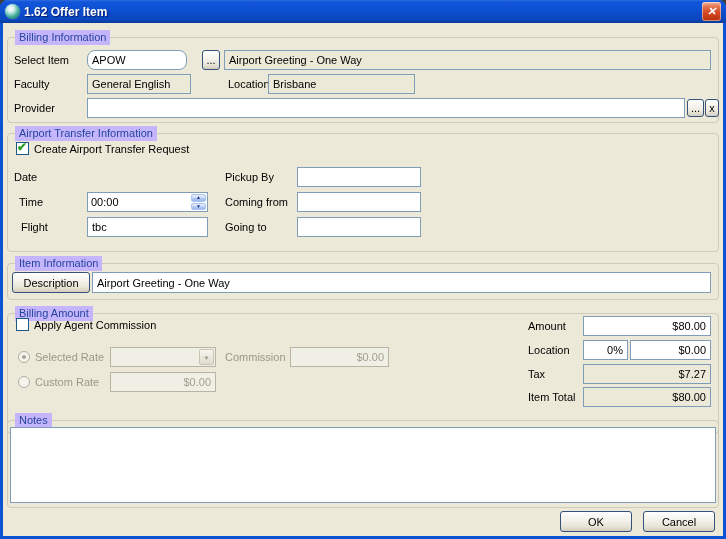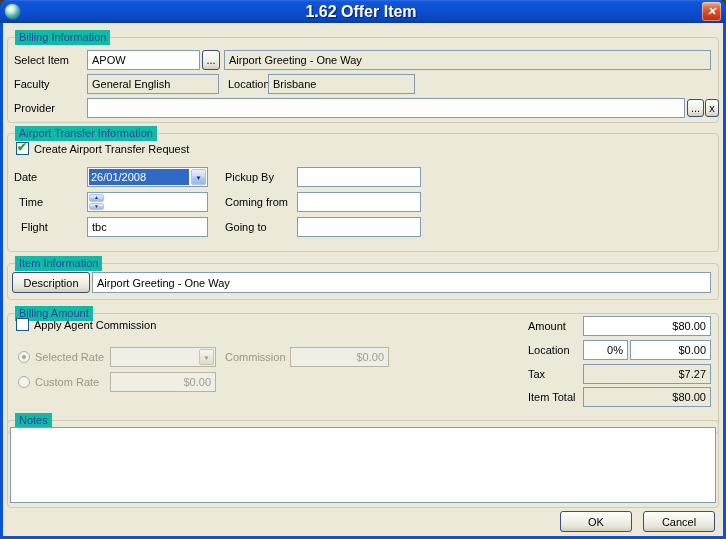--- a/index.html
+++ b/index.html
@@ -8,32 +8,32 @@
 
   #win { position:absolute; left:0; top:0; width:726px; height:539px;
          border-radius:8px 8px 0 0; background:#0b53d4; }
   #titlebar { position:absolute; left:0; top:0; width:726px; height:23px;
          border-radius:8px 8px 0 0;
          background:linear-gradient(180deg,#2f6ce0 0%,#1156da 8%,#0d4fd1 45%,#0a46bd 85%,#093b99 100%);
          display:flex; align-items:center; gap:4px; padding:0 5px; }
   #app-icon { width:15px; height:15px; border-radius:50%;
          background:radial-gradient(circle at 38% 32%,#ffffff 0%,#cfeee8 25%,#49b3a0 55%,#1b7567 85%,#0f5248 100%);
          box-shadow:0 0 1px rgba(255,255,255,.8); flex:0 0 auto; }
-  #title { color:#fff; font-weight:bold; font-size:16px; flex:1;
-         text-shadow:1px 1px 1px rgba(0,20,90,.85); white-space:nowrap;text-align:center; }
+  #title { color:#fff; font-weight:bold; font-size:12px; flex:1;
+         text-shadow:1px 1px 1px rgba(0,20,90,.85); white-space:nowrap; }
   #close { width:19px; height:19px; border-radius:3px; flex:0 0 auto;
          background:linear-gradient(180deg,#f2b6a2 0%,#e1754f 25%,#d9502a 50%,#c93d17 75%,#b03007 100%);
          box-shadow:inset 0 0 0 1px rgba(255,255,255,.45);
          display:flex; align-items:center; justify-content:center;
          color:#fff; font-weight:bold; font-size:11px; cursor:default; }
 
   #client { position:absolute; left:3px; top:23px; width:720px; height:513px; background:#ece9d8; }
 
   .grp { position:absolute; border:1px solid #cfcbba; border-radius:4px; }
-  .grp-title { position:absolute; top:-8px; left:7px; background:#14b8a6; padding:0 4px;
+  .grp-title { position:absolute; top:-8px; left:7px; background:#c4b5fd; padding:0 4px;
          color:#26459e; line-height:15px; white-space:nowrap; }
 
   .lbl { position:absolute; line-height:20px; white-space:nowrap; color:#000; }
   .lbl.dis { color:#9b988a; }
 
   .tb { position:absolute; height:20px; border:1px solid #7f9db9; background:#fff;
         font:11px "Liberation Sans",sans-serif; padding:0 4px; color:#000; outline:none; }
   .tb.ro { background:#ece9d8; }
   .tb.right { text-align:right; }
   .tb.dis { background:#f0efe6; border-color:#b9b5a4; color:#a19e90; }
@@ -71,24 +71,24 @@
         border:1px solid #7f9db9; background:#fff; resize:none; outline:none;
         font:11px "Liberation Sans",sans-serif; padding:2px; }
 
   
   #grp-billing  { left:4px; top:14px;  width:712px; height:86px; }
   #grp-transfer { left:4px; top:110px; width:712px; height:119px; }
   #grp-item     { left:4px; top:240px; width:712px; height:37px; }
   #grp-amount   { left:4px; top:290px; width:712px; height:121px; }
   #grp-notes    { left:4px; top:397px; width:712px; height:88px; }
 
-  #lbl-select-item{left:11px;top:27px;} #tb-select-item{left:84px;top:27px;width:113px;}
+  #lbl-select-item{left:11px;top:27px;} #tb-select-item{left:84px;top:27px;width:100px;border-radius:8px;}
   #btn-item-browse{left:199px;top:27px;width:18px;height:20px;}
   #tb-item-desc{left:221px;top:27px;width:487px;}
-  #lbl-faculty{left:11px;top:51px;} #tb-faculty{left:84px;top:51px;width:132px;}
+  #lbl-faculty{left:11px;top:51px;} #tb-faculty{left:84px;top:51px;width:104px;}
   #lbl-location{left:225px;top:51px;} #tb-location{left:265px;top:51px;width:147px;}
   #lbl-provider{left:11px;top:75px;} #tb-provider{left:84px;top:75px;width:598px;}
   #btn-provider-browse{left:684px;top:76px;width:17px;height:18px;}
   #btn-provider-clear{left:702px;top:76px;width:14px;height:18px;}
 
   #cb-transfer{left:13px;top:119px;} #lbl-transfer{left:31px;top:116px;}
   #lbl-date{left:11px;top:144px;} #combo-date{left:84px;top:144px;width:121px;}
   #lbl-pickup{left:222px;top:144px;} #tb-pickup{left:294px;top:144px;width:124px;}
   #lbl-time{left:16px;top:169px;} #spin-time{left:84px;top:169px;width:121px;}
   #lbl-coming{left:222px;top:169px;} #tb-coming{left:294px;top:169px;width:124px;}
@@ -157,31 +157,26 @@
     <input class="tb" id="tb-provider" value="" style="">
     <span class="xpbtn" id="btn-provider-browse">...</span>
     <span class="xpbtn" id="btn-provider-clear">x</span>
 
     <span class="cb" id="cb-transfer">
         <i>✔</i>
       </span>
     <span class="lbl" id="lbl-transfer">Create Airport Transfer Request</span>
 
     <span class="lbl" id="lbl-date">Date</span>
-    <span class="combo" id="combo-date">
-      <span class="ctext sel">26/01/2008</span>
-      <span class="carrow">
-          <i>▼</i>
-        </span>
-    </span>
     <span class="lbl" id="lbl-pickup">Pickup By</span>
     <input class="tb" id="tb-pickup" value="" style="">
 
     <span class="lbl" id="lbl-time">Time</span>
     <span class="spin" id="spin-time">
+      <input value="00:00" style="">
       <span class="spinbtns">
         <span>
             <i>▲</i>
           </span>
         <span>
             <i>▼</i>
           </span>
       </span>
     </span>
     <span class="lbl" id="lbl-coming">Coming from</span>

